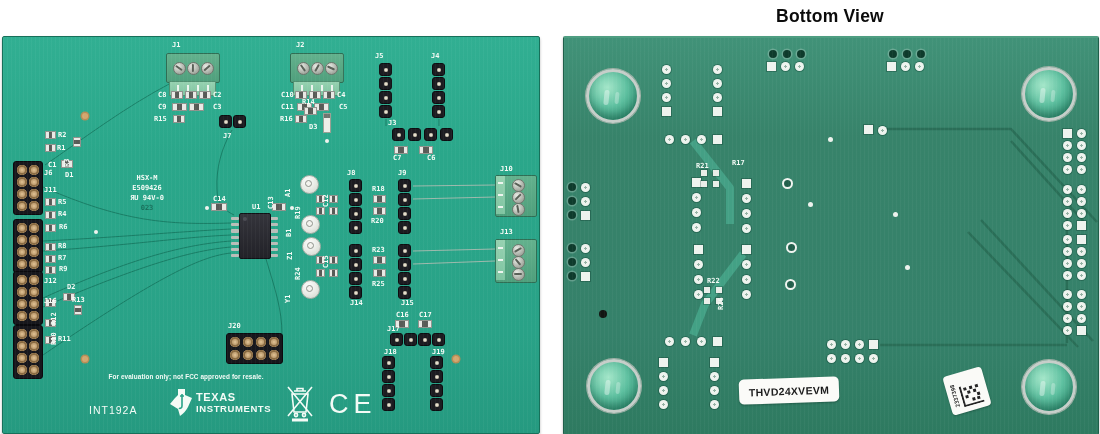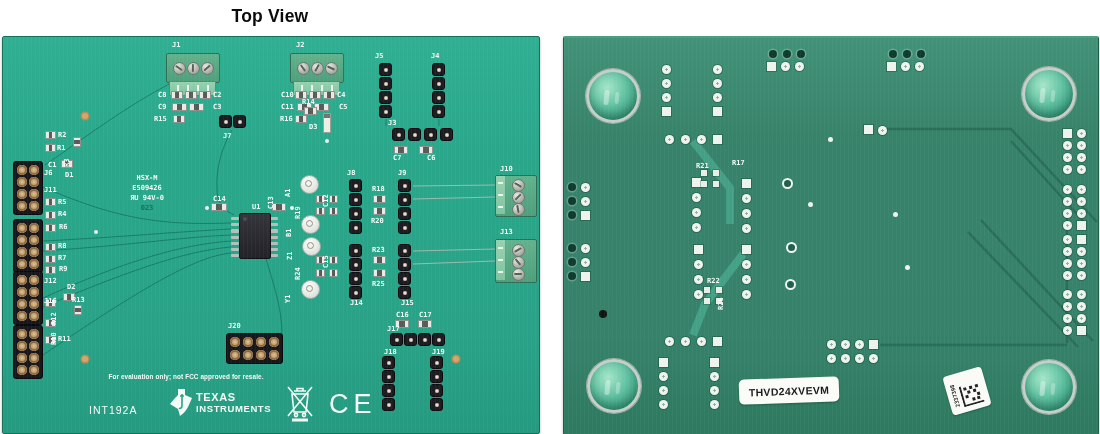--- a/index.html
+++ b/index.html
@@ -109,21 +109,21 @@
   .evalnote{position:absolute;left:56px;top:336px;width:254px;text-align:center;font-size:6.4px;
       font-weight:bold;color:#f4fbf6;letter-spacing:.1px;}
   .boardid{position:absolute;left:86px;top:367px;font-size:10.5px;color:#f4fbf6;letter-spacing:1px;}
   .mfr{position:absolute;left:106px;top:136px;width:76px;text-align:center;color:#f4fbf6;
       font-family:"DejaVu Sans Mono",monospace;font-size:7px;font-weight:bold;line-height:10px;}
 </style>
 </head>
 <body>
 
 <div id="stage">
-  <div class="title" style="left:2px;width:536px;">Top View</div>
+  <div class="title" style="left:563px;width:534px;">Bottom View</div>
 
   <div class="board" id="board-top">
     <svg class="traces" width="536" height="396" viewBox="0 0 536 396">
       <g fill="none" stroke="rgba(8,85,66,.5)" stroke-width="1">
         <path d="M40,150 C120,185 165,188 228,186"></path>
         <path d="M40,204 C120,200 170,195 228,192"></path>
         <path d="M40,214 C130,208 180,200 228,198"></path>
         <path d="M40,261 C140,216 190,207 228,204"></path>
         <path d="M40,270 C150,223 195,213 228,210"></path>
         <path d="M40,318 C160,236 200,219 228,216"></path>

